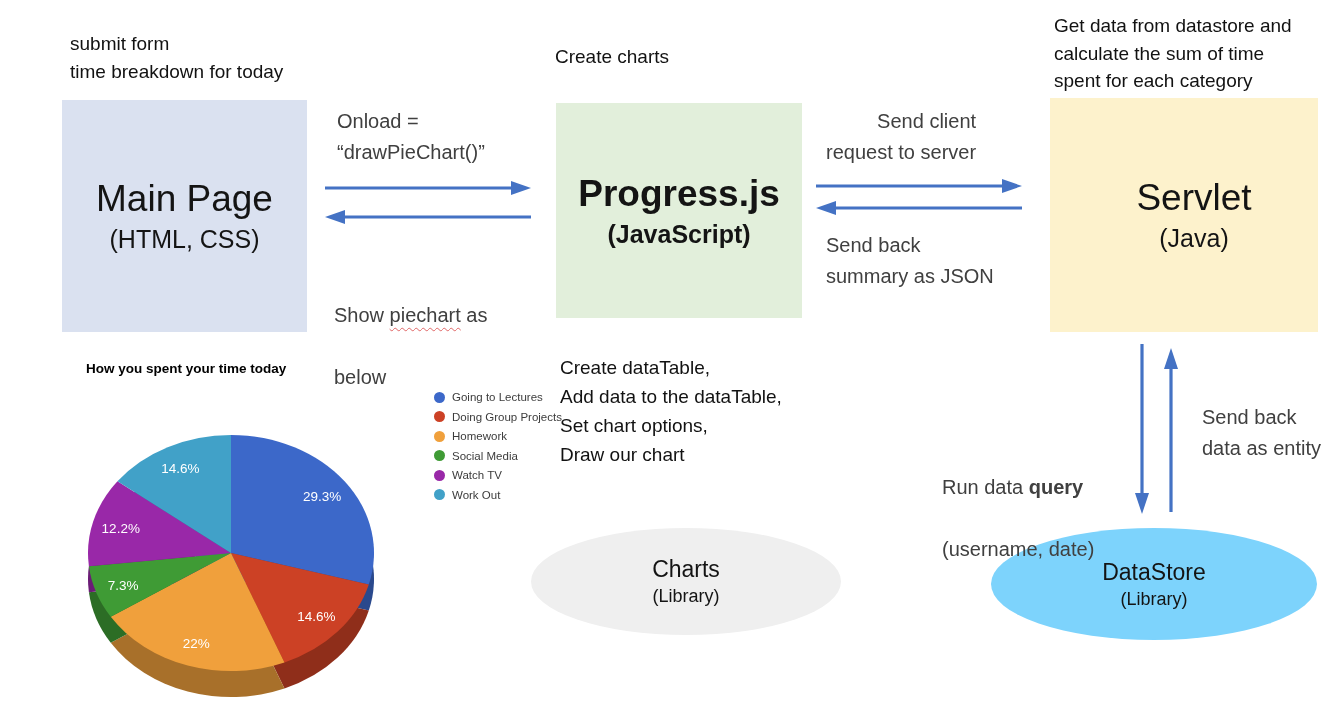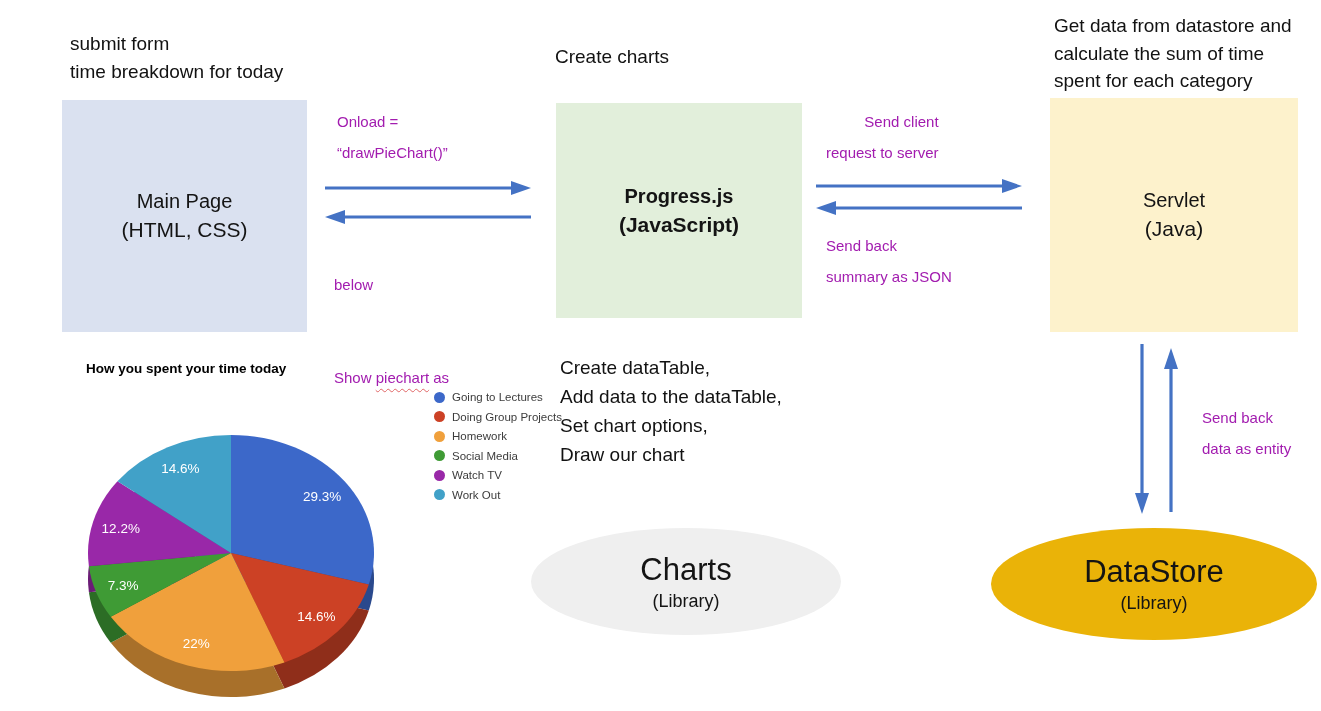--- a/index.html
+++ b/index.html
@@ -7,30 +7,30 @@
     position:relative;width:1321px;height:711px;background:#ffffff;
     font-family:"Liberation Sans",sans-serif;color:#141414;overflow:hidden;margin-left:34px;
   }
   .note{
     position:absolute;font-size:19px;line-height:28px;white-space:pre-line;color:#121212;
   }
   .box{
     position:absolute;display:flex;flex-direction:column;justify-content:center;
     align-items:center;text-align:center;
   }
-  .box-title{font-size:20px;color:#141414;}
-  .box-sub{font-size:21px;margin-top:5px;color:#141414;}
+  .box-title{font-size:37px;color:#141414;}
+  .box-sub{font-size:25px;margin-top:5px;color:#141414;}
   .ellipse{
     position:absolute;border-radius:50%;display:flex;flex-direction:column;
     justify-content:center;align-items:center;text-align:center;
   }
-  .ellipse .box-title{font-size:31px;}
+  .ellipse .box-title{font-size:23px;}
   .ellipse .box-sub{font-size:18px;margin-top:3px;}
   .edge-label{
-    position:absolute;font-size:15px;line-height:31px;white-space:pre-line;color:#a21caf;
+    position:absolute;font-size:20px;line-height:31px;white-space:pre-line;color:#404040;
   }
   .wavy{
     text-decoration:underline;text-decoration-style:wavy;
     text-decoration-thickness:1px;text-underline-offset:5px;
   }
   .arrow{position:absolute;overflow:visible;}
   .chart-title{position:absolute;left:52px;top:361px;font-size:13.5px;font-weight:bold;color:#000;}
   .pie-svg{position:absolute;left:17px;top:415px;}
   .pct{fill:#ffffff;font-size:13.5px;font-family:"Liberation Sans",sans-serif;}
   .legend{position:absolute;left:362px;top:391px;}
@@ -53,31 +53,31 @@
   <div class="box" style="left: 28px; top: 100px; width: 245px; height: 232px; background: rgb(218, 225, 240);">
     <div class="box-title">Main Page</div>
     <div class="box-sub">(HTML, CSS)</div>
   </div>
 
   <div class="box" style="left: 522px; top: 103px; width: 246px; height: 215px; background: rgb(226, 239, 219); font-weight: bold;">
     <div class="box-title">Progress.js</div>
     <div class="box-sub">(JavaScript)</div>
   </div>
 
-  <div class="box" style="left: 1016px; top: 98px; width: 248px; height: 234px; background: rgb(253, 242, 204);">
+  <div class="box" style="left: 1016px; top: 98px; width: 248px; height: 234px; background: rgb(253, 242, 204); padding-left: 20px;">
     <div class="box-title">Servlet</div>
     <div class="box-sub">(Java)</div>
   </div>
 
   <div class="ellipse" style="left: 497px; top: 528px; width: 310px; height: 107px; background: rgb(239, 239, 239);">
     <div class="box-title">Charts</div>
     <div class="box-sub">(Library)</div>
   </div>
 
-  <div class="ellipse" style="left: 957px; top: 528px; width: 326px; height: 112px; background: #eab308;">
+  <div class="ellipse" style="left: 957px; top: 528px; width: 326px; height: 112px; background: #7dd3fc;">
     <div class="box-title">DataStore</div>
     <div class="box-sub">(Library)</div>
   </div>
 
   <svg class="arrow" style="left:291px;top:180px;" width="206" height="16">
     <line class="arrow-line" x1="0" y1="8" x2="188" y2="8" stroke-width="3.2" stroke="#4472c4"></line>
     <polygon class="arrow-head" points="186,1 206,8 186,15" fill="#4472c4"></polygon>
   </svg>
   <svg class="arrow" style="left:291px;top:209px;" width="206" height="16">
     <line class="arrow-line" x1="18" y1="8" x2="206" y2="8" stroke-width="3.2" stroke="#4472c4"></line>
@@ -97,31 +97,37 @@
   </svg>
   <svg class="arrow" style="left:1129px;top:348px;" width="16" height="164">
     <line class="arrow-line" x1="8" y1="19" x2="8" y2="164" stroke-width="3.2" stroke="#4472c4"></line>
     <polygon class="arrow-head" points="1,21 15,21 8,0" fill="#4472c4"></polygon>
   </svg>
 
   <div class="edge-label" style="left:303px;top:106px;">Onload =
 “drawPieChart()”</div>
 
   <div class="edge-label" style="left:300px;top:238px;">
-    <div>below</div>
     <div>
       <span>Show </span><span class="wavy" style="text-decoration-color: rgb(224, 102, 102);">piechart</span><span> as</span>
     </div>
+    <div>below</div>
   </div>
 
   <div class="edge-label" style="left:792px;top:106px;text-align:right;">Send client
 request to server</div>
   <div class="edge-label" style="left:792px;top:230px;">Send back
 summary as JSON</div>
 
+  <div class="edge-label" style="left:908px;top:410px;">
+    <div>
+      <span>Run data </span><b>query</b>
+    </div>
+    <div>(username, date)</div>
+  </div>
 
   <div class="edge-label" style="left:1168px;top:402px;">Send back
 data as entity</div>
 
   <div class="note" style="left:526px;top:353px;line-height:29px;">Create dataTable,
 Add data to the dataTable,
 Set chart options,
 Draw our chart</div>
 
   <div class="chart-title">How you spent your time today</div>

